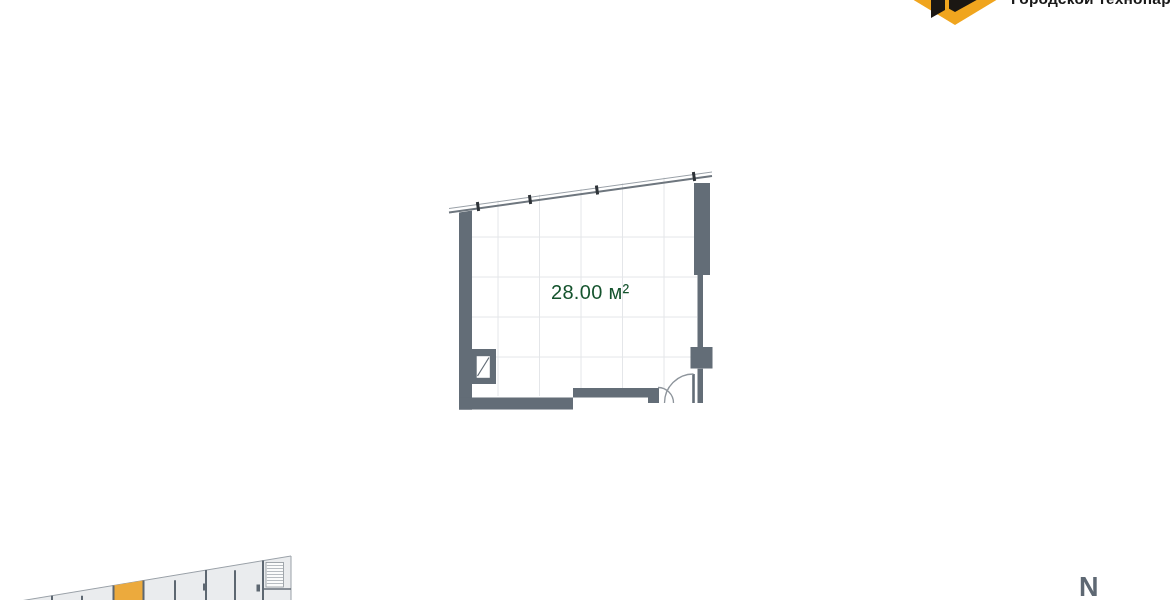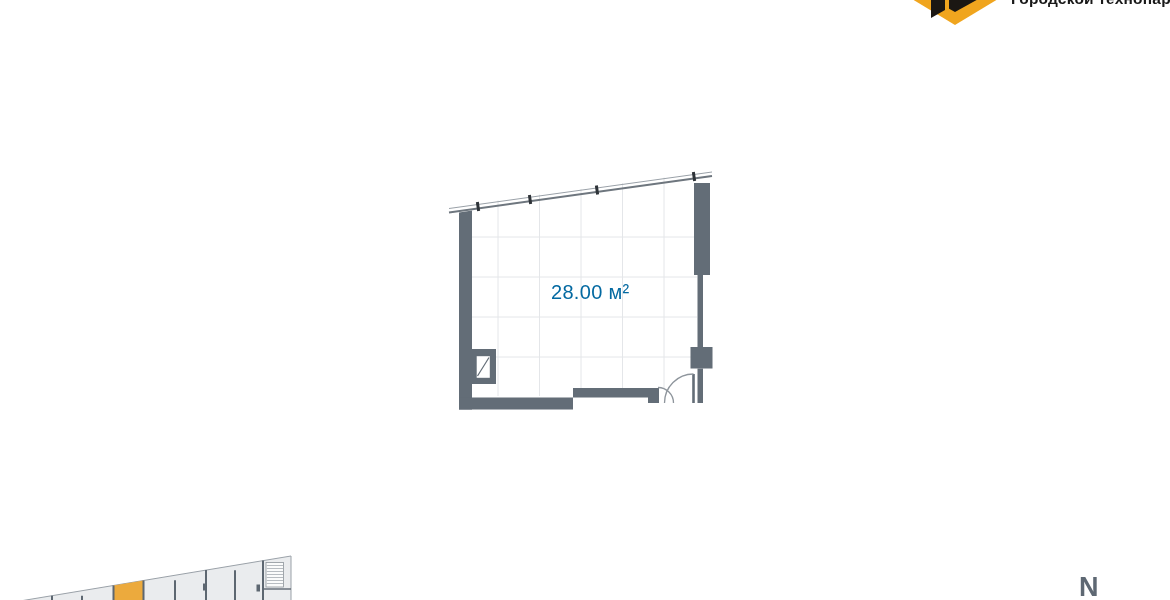--- a/index.html
+++ b/index.html
@@ -8,21 +8,21 @@
     background:#ffffff;font-family:"Liberation Sans", sans-serif;
   }
   .abs{position:absolute;}
   .brand-name{
     position:absolute;top:-10px;left:1011px;
     font-size:15.5px;font-weight:bold;color:#191919;
     white-space:nowrap;letter-spacing:.2px;
   }
   .area-label{
     position:absolute;left:551px;top:281px;
-    font-size:20px;color:#0369a1;letter-spacing:.3px;
+    font-size:20px;color:#14532d;letter-spacing:.3px;
   }
   .north-label{
     position:absolute;left:1079px;top:572px;
     font-size:27px;font-weight:bold;color:#5E6873;
   }
   svg{display:block;}
 </style>
 </head>
 <body>
 

